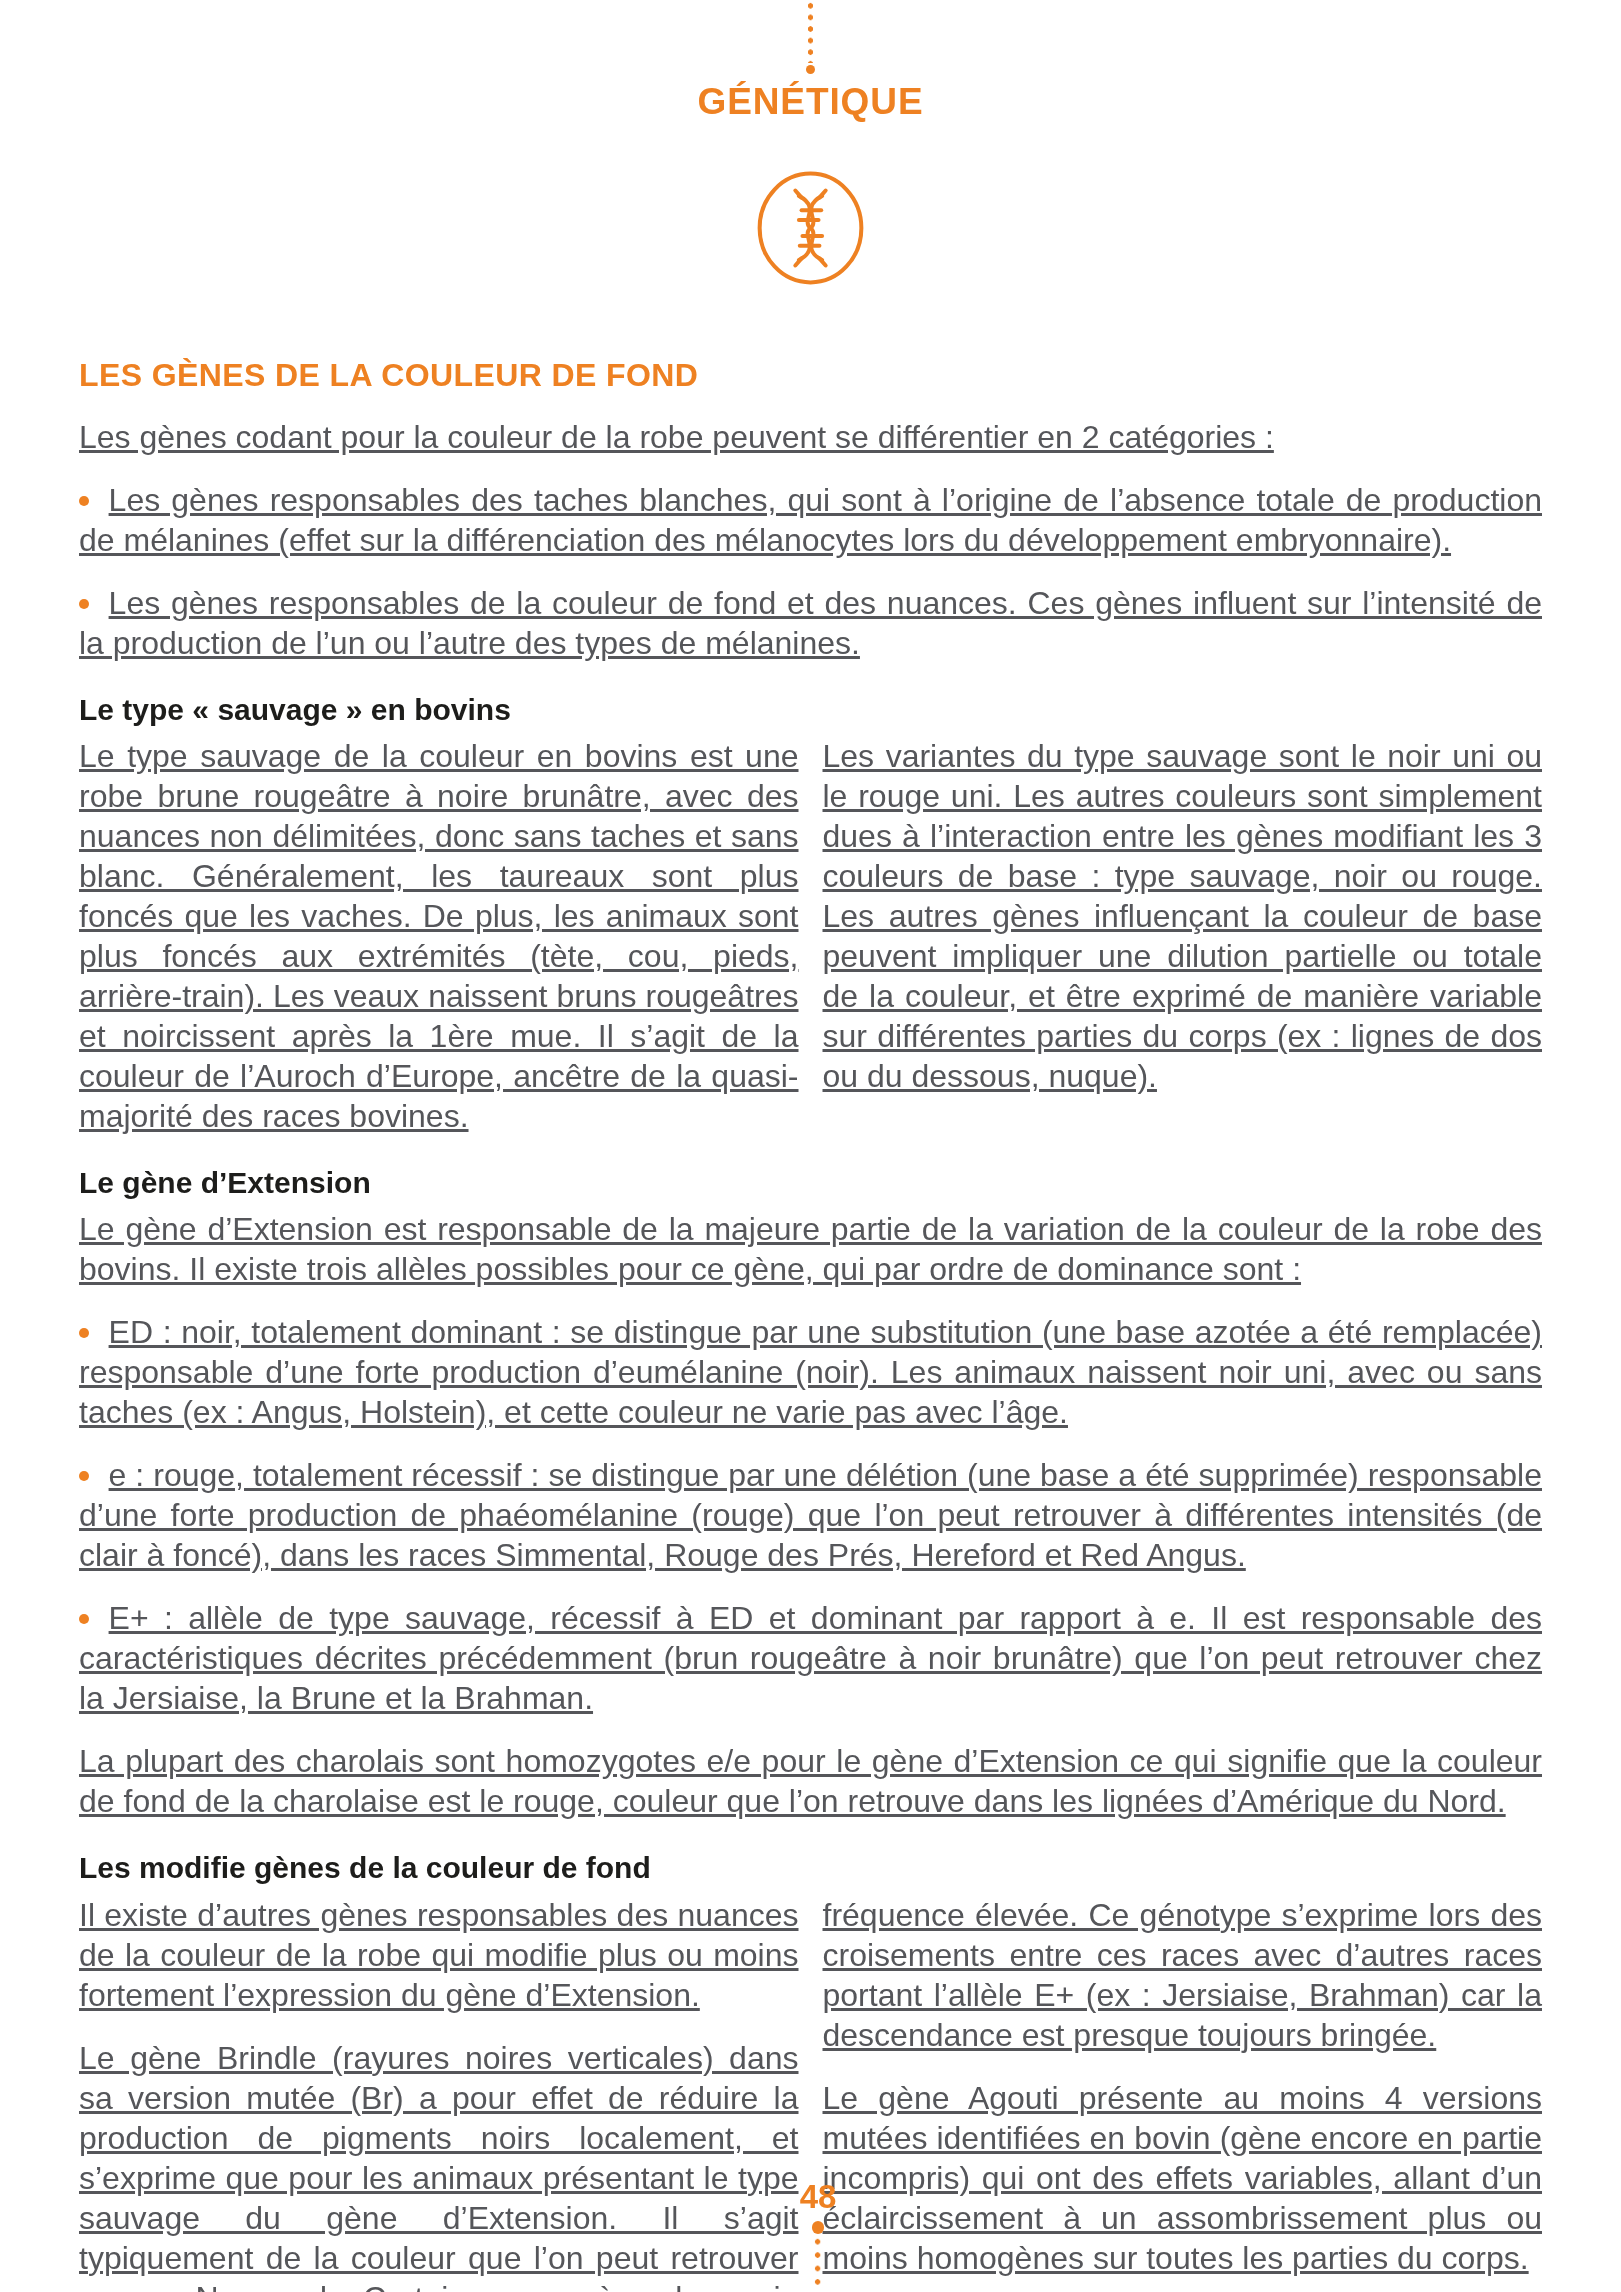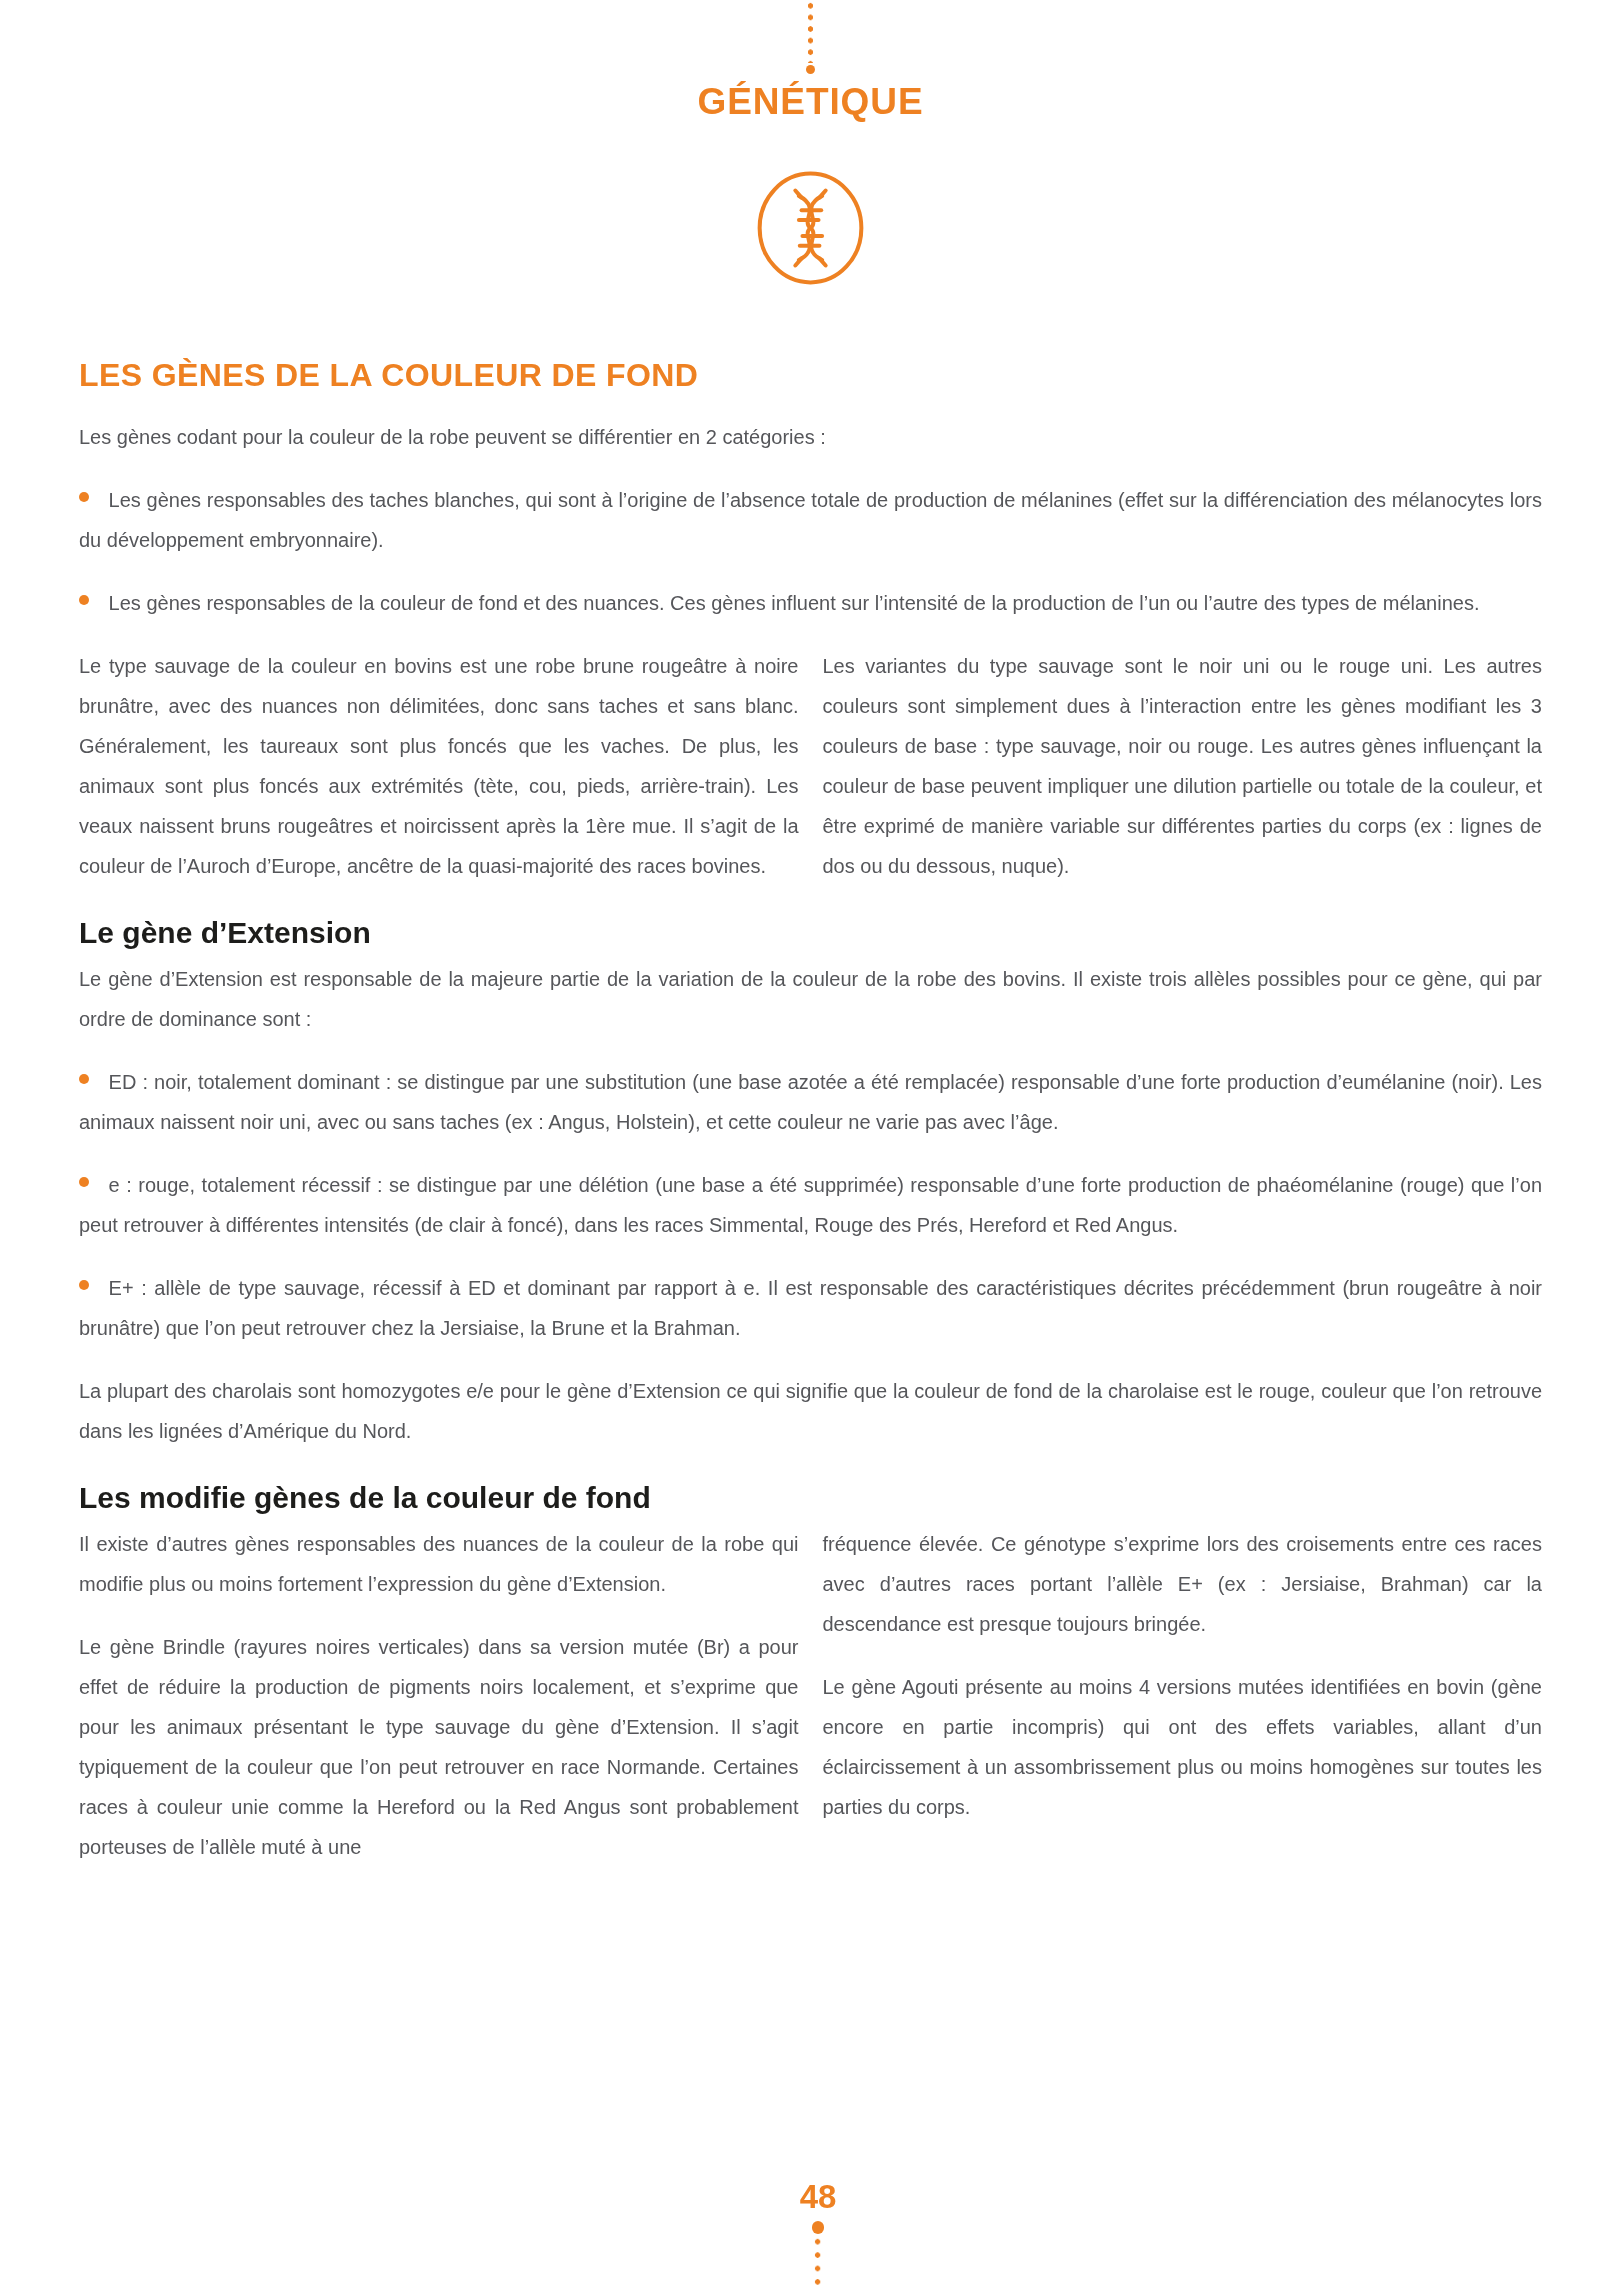--- a/index.html
+++ b/index.html
@@ -36,21 +36,21 @@
   .dna-wrap{margin-top:47px;text-align:center;}
   main{padding:0 79px;}
   .title{
     margin:63px 0 18px 0;
     font-size:32px;
     line-height:47px;
     font-weight:bold;
     letter-spacing:0.4px;
     color:#EE8122;
   }
-  p{margin:0 0 23px 0;font-size:20px;line-height:40px;text-align:justify;}
+  p{margin:0 0 23px 0;font-size:32px;line-height:40px;text-align:justify;text-decoration:underline;}
   p.tight{margin-bottom:0;}
   .bullet{position:relative;}
   .bullet .bdot{
     display:inline-block;
     width:9.9px;height:9.9px;border-radius:50%;
     background:#EE8122;
     margin-right:19.7px;
     vertical-align:5.4px;
   }
   h3{
@@ -101,20 +101,21 @@
   <main>
 
     <h2 class="title">LES GÈNES DE LA COULEUR DE FOND</h2>
 
     <p>Les gènes codant pour la couleur de la robe peuvent se différentier en 2 catégories :</p>
 
     <p class="bullet"><span class="bdot"></span><span>Les gènes responsables des taches blanches, qui sont à l’origine de l’absence totale de production de mélanines (effet sur la différenciation des mélanocytes lors du développement embryonnaire).</span></p>
 
     <p class="bullet"><span class="bdot"></span><span>Les gènes responsables de la couleur de fond et des nuances. Ces gènes influent sur l’intensité de la production de l’un ou l’autre des types de mélanines.</span></p>
 
+    <h3>Le type « sauvage » en bovins</h3>
 
     <div class="cols">
       <div class="col">
         <p class="tight">Le type sauvage de la couleur en bovins est une robe brune rougeâtre à noire brunâtre, avec des nuances non délimitées, donc sans taches et sans blanc. Généralement, les taureaux sont plus foncés que les vaches. De plus, les animaux sont plus foncés aux extrémités (tète, cou, pieds, arrière-train). Les veaux naissent bruns rougeâtres et noircissent après la 1ère mue. Il s’agit de la couleur de l’Auroch d’Europe, ancêtre de la quasi-majorité des races bovines.</p>
       </div>
       <div class="col">
         <p class="tight">Les variantes du type sauvage sont le noir uni ou le rouge uni. Les autres couleurs sont simplement dues à l’interaction entre les gènes modifiant les 3 couleurs de base : type sauvage, noir ou rouge. Les autres gènes influençant la couleur de base peuvent impliquer une dilution partielle ou totale de la couleur, et être exprimé de manière variable sur différentes parties du corps (ex : lignes de dos ou du dessous, nuque).</p>
       </div>
     </div>
 

